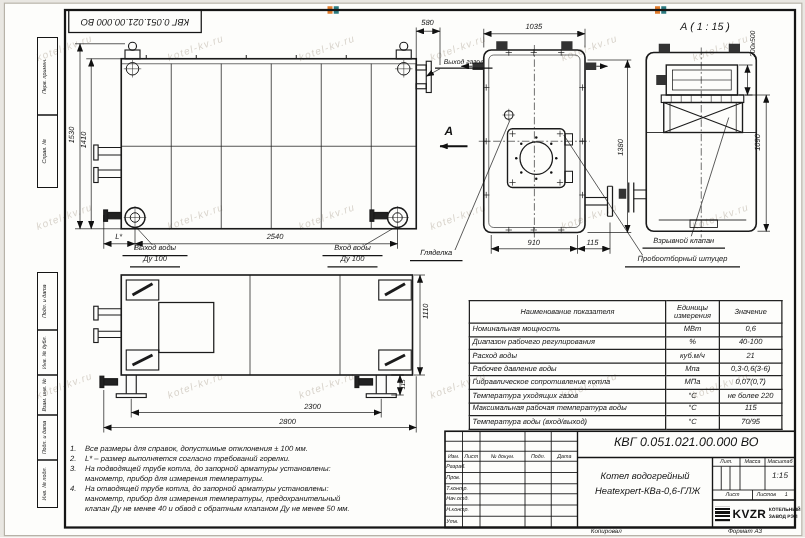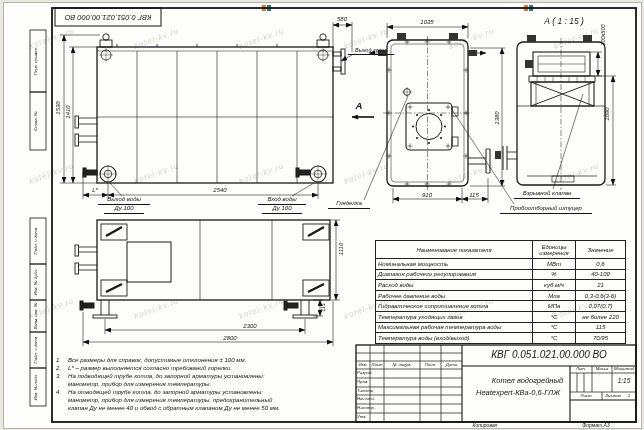--- a/index.html
+++ b/index.html
@@ -432,35 +432,43 @@
         </tr>
     <tr>
           <td class="nm">Температура воды (вход/выход)</td>
           <td>°С</td>
           <td>70/95</td>
         </tr>
   </tbody>
     </table>
 
   <div class="t" style="left:462px;top:347px;width:174px;height:16px;line-height:16px;font-size:10px;">КВГ 0.051.021.00.000 ВО</div>
-  <div class="t" style="left:462px;top:377px;width:131px;font-size:7.5px;">Котел водогрейный</div>
+  <div class="t" style="left:462px;top:377px;width:108px;font-size:7.5px;">Котел водогрейный</div>
   <div class="t" style="left:462px;top:389px;width:112px;font-size:7.5px;">Heatexpert-КВа-0,6-ГЛЖ</div>
   <div class="t tb" style="left:356px;top:362.5px;width:14px;">Изм.</div>
   <div class="t tb" style="left:370px;top:362.5px;width:14px;">Лист</div>
   <div class="t tb" style="left:384px;top:362.5px;width:36px;">№ докум.</div>
   <div class="t tb" style="left:420px;top:362.5px;width:21px;">Подп.</div>
   <div class="t tb" style="left:441px;top:362.5px;width:21px;">Дата</div>
   <div class="t tb" style="left:357px;top:371px;width:26px;text-align:left;">Разраб.</div>
   <div class="t tb" style="left:357px;top:380px;width:26px;text-align:left;">Пров.</div>
   <div class="t tb" style="left:357px;top:389px;width:26px;text-align:left;">Т.контр.</div>
   <div class="t tb" style="left:357px;top:397px;width:26px;text-align:left;">Нач.отд.</div>
   <div class="t tb" style="left:357px;top:406px;width:26px;text-align:left;">Н.контр.</div>
   <div class="t tb" style="left:357px;top:414.5px;width:26px;text-align:left;">Утв.</div>
   <div class="t tb" style="left:570px;top:367px;width:22px;">Лит.</div>
   <div class="t tb" style="left:592px;top:367px;width:20px;">Масса</div>
   <div class="t tb" style="left:612px;top:367px;width:24px;">Масштаб</div>
   <div class="t" style="left:612px;top:377px;width:24px;font-size:6.5px;">1:15</div>
   <div class="t tb" style="left:570px;top:393.5px;width:32px;">Лист</div>
   <div class="t tb" style="left:602px;top:393.5px;width:22px;">Листов</div>
   <div class="t tb" style="left:623px;top:393.5px;width:12px;">1</div>
+  <div class="logo-row">
+    <span class="logo-mark"></span>
+    <span class="logo-kvzr">KVZR</span>
+    <span class="logo-co">
+      <span style="display:block;">КОТЕЛЬНЫЙ</span>
+      <span style="display:block;">ЗАВОД РЭП</span>
+    </span>
+  </div>
   <div class="t" style="left:455px;top:423px;width:60px;font-size:5px;">Копировал</div>
   <div class="t" style="left:566px;top:423px;width:60px;font-size:5px;">Формат А3</div>
 </div>
 
 </body></html>

